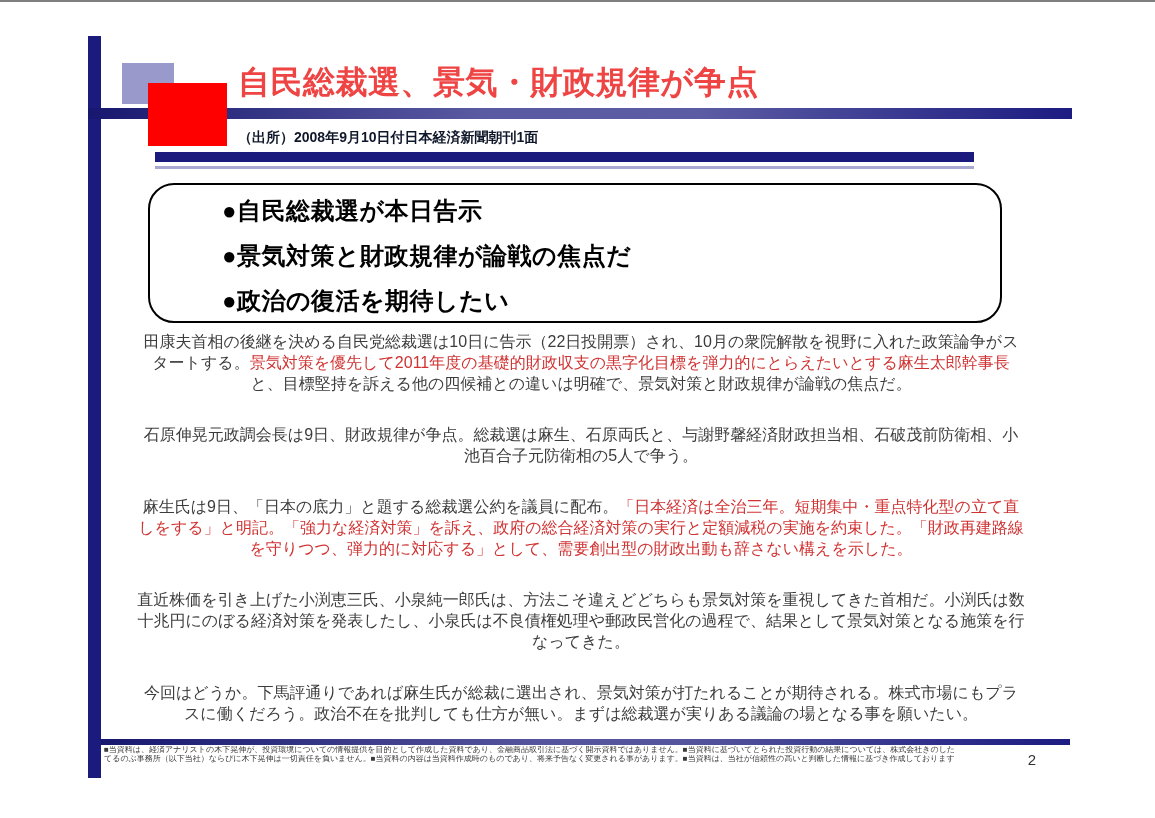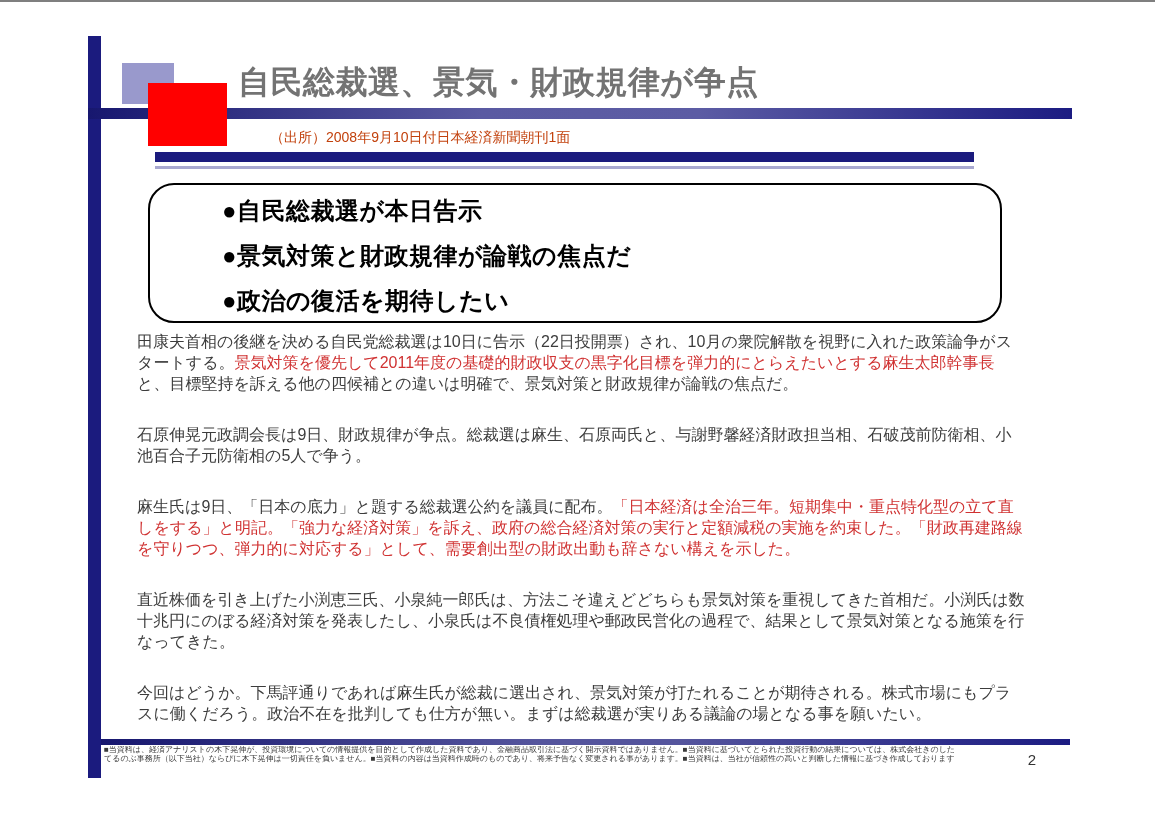--- a/index.html
+++ b/index.html
@@ -9,40 +9,39 @@
   }
   .top-edge{position:absolute;left:0;top:0;width:1155px;height:2px;background:#7f7f7f;}
   .vbar{position:absolute;left:88px;top:36px;width:13px;height:742px;background:#1b1b7e;}
   .lavender-square{position:absolute;left:122px;top:63px;width:52px;height:41px;background:#9999cc;}
   .header-bar{
     position:absolute;left:88px;top:108px;width:984px;height:11px;
     background:linear-gradient(90deg,#17176f 0%,#5a5aa2 40%,#5c5ca4 62%,#1c1c82 100%);
   }
   .red-square{position:absolute;left:148px;top:83px;width:79px;height:63px;background:#ff0000;}
   .slide-title{
-    position:absolute;left:238px;top:62px;font-size:32px;font-weight:900;color:#737373;
+    position:absolute;left:238px;top:62px;font-size:32px;font-weight:900;color:#ef4444;
     letter-spacing:0.5px;white-space:nowrap;line-height:40px;
   }
   .source-caption{
-    position:absolute;left:238px;top:129px;font-size:14px;font-weight:normal;color:#c2410c;
+    position:absolute;left:238px;top:129px;font-size:14px;font-weight:bold;color:#0f172a;
     white-space:nowrap;
-    margin-left:32px;
   }
   .subheader-bar{position:absolute;left:155px;top:152px;width:819px;height:10px;background:#1b1b7e;}
   .subheader-line{position:absolute;left:155px;top:166px;width:819px;height:3px;background:#a8a8d0;}
   .highlights-box{
     position:absolute;left:148px;top:183px;width:854px;height:140px;box-sizing:border-box;
     border:2px solid #000;border-radius:26px;background:#fff;padding:3px 0 0 72px;
   }
   .hl-item{
     height:45px;display:flex;align-items:center;
     font-size:24px;font-weight:bold;color:#000;white-space:nowrap;letter-spacing:0.5px;
   }
   .body-text{position:absolute;left:137px;top:331px;width:888px;color:#3c3c3c;}
-  .body-text p{margin:0 0 30px 0;font-size:16px;line-height:21px;text-align:left;}
+  .body-text p{margin:0 0 30px 0;font-size:16px;line-height:21px;text-align:center;}
   .seg{color:#3c3c3c;}
   .seg.red{color:#d03232;}
   .footer-bar{
     position:absolute;left:101px;top:739px;width:969px;height:6px;
     background:linear-gradient(90deg,#17176f 0%,#55559d 45%,#55559d 60%,#1c1c82 100%);
   }
   .disclaimer{
     position:absolute;left:104px;top:746px;width:960px;color:#3a3a3a;
     font-size:8px;line-height:8.8px;letter-spacing:0px;
   }

